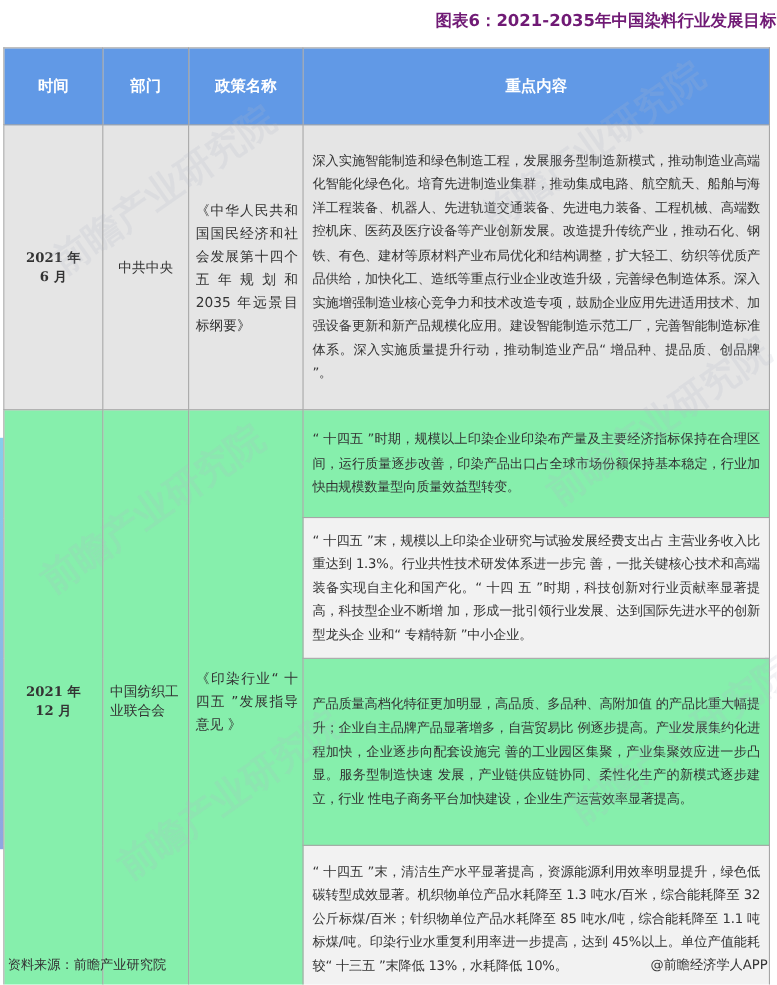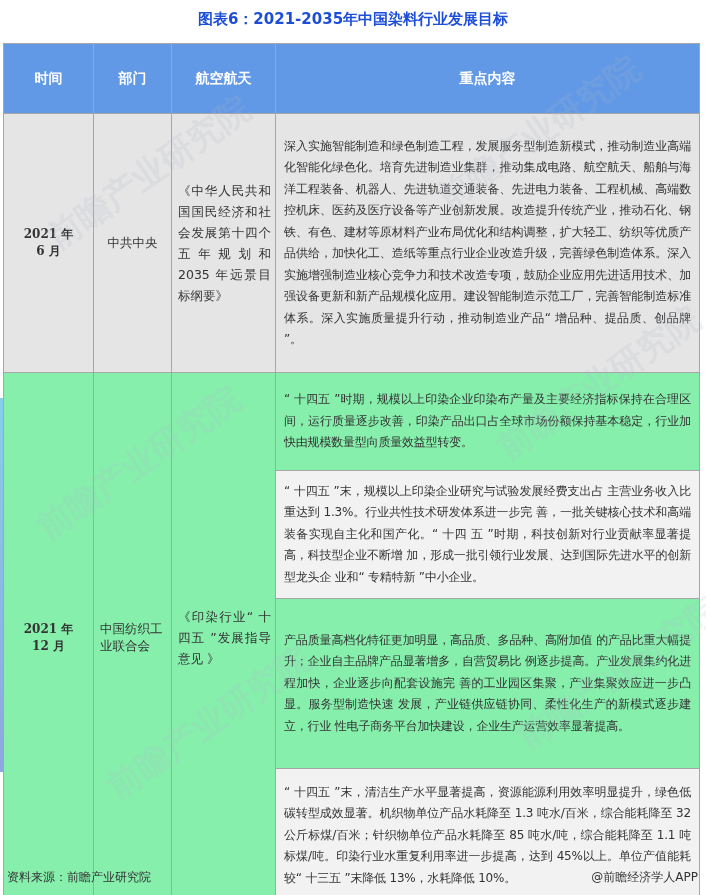--- a/index.html
+++ b/index.html
@@ -2,23 +2,23 @@
 <html><head>
 <meta charset="utf-8">
 <style>
   html, body { margin: 0; padding: 0; background: #ffffff; }
   body {
     width: 706px; height: 895px; position: relative; overflow: hidden;
     font-family: "DejaVu Serif", "Liberation Serif", serif;
     color: #333333;
   }
   .title {
-    position: absolute; top: 10px; left: 0; width: 706px; text-align: center;
+    position: absolute; top: 10px; left: 0; width: 706px; text-align: right;
     font-family: "DejaVu Sans", "Liberation Sans", sans-serif;
-    font-weight: bold; font-size: 15px; color: #1d4ed8;
+    font-weight: bold; font-size: 15px; color: #701a75;
     letter-spacing: 0px;
   }
   .tbl {
     position: absolute; left: 3px; top: 43px; width: 697px;
     border-collapse: collapse; table-layout: fixed;
   }
   .tbl td, .tbl th {
     border: 1px solid #a6a6a6; padding: 16px; vertical-align: middle;
   }
   .tbl th {
@@ -91,21 +91,21 @@
   <colgroup>
     <col class="c-time">
     <col class="c-dept">
     <col class="c-policy">
     <col>
   </colgroup>
   <thead>
     <tr>
       <th>时间</th>
       <th>部门</th>
-      <th>航空航天</th>
+      <th>政策名称</th>
       <th>重点内容</th>
     </tr>
   </thead>
   <tbody>
 
     <tr class="row-gray row1">
       <td class="cell-time">2021 年 6 月</td>
       <td class="cell-dept center">中共中央</td>
       <td class="cell-policy">《中华人民共和国国民经济和社会发展第十四个五年规划和 2035 年远景目标纲要》</td>
       <td class="cell-content">深入实施智能制造和绿色制造工程，发展服务型制造新模式，推动制造业高端化智能化绿色化。培育先进制造业集群，推动集成电路、航空航天、船舶与海洋工程装备、机器人、先进轨道交通装备、先进电力装备、工程机械、高端数控机床、医药及医疗设备等产业创新发展。改造提升传统产业，推动石化、钢铁、有色、建材等原材料产业布局优化和结构调整，扩大轻工、纺织等优质产品供给，加快化工、造纸等重点行业企业改造升级，完善绿色制造体系。深入实施增强制造业核心竞争力和技术改造专项，鼓励企业应用先进适用技术、加强设备更新和新产品规模化应用。建设智能制造示范工厂，完善智能制造标准体系。深入实施质量提升行动，推动制造业产品“ 增品种、提品质、创品牌 ”。</td>

